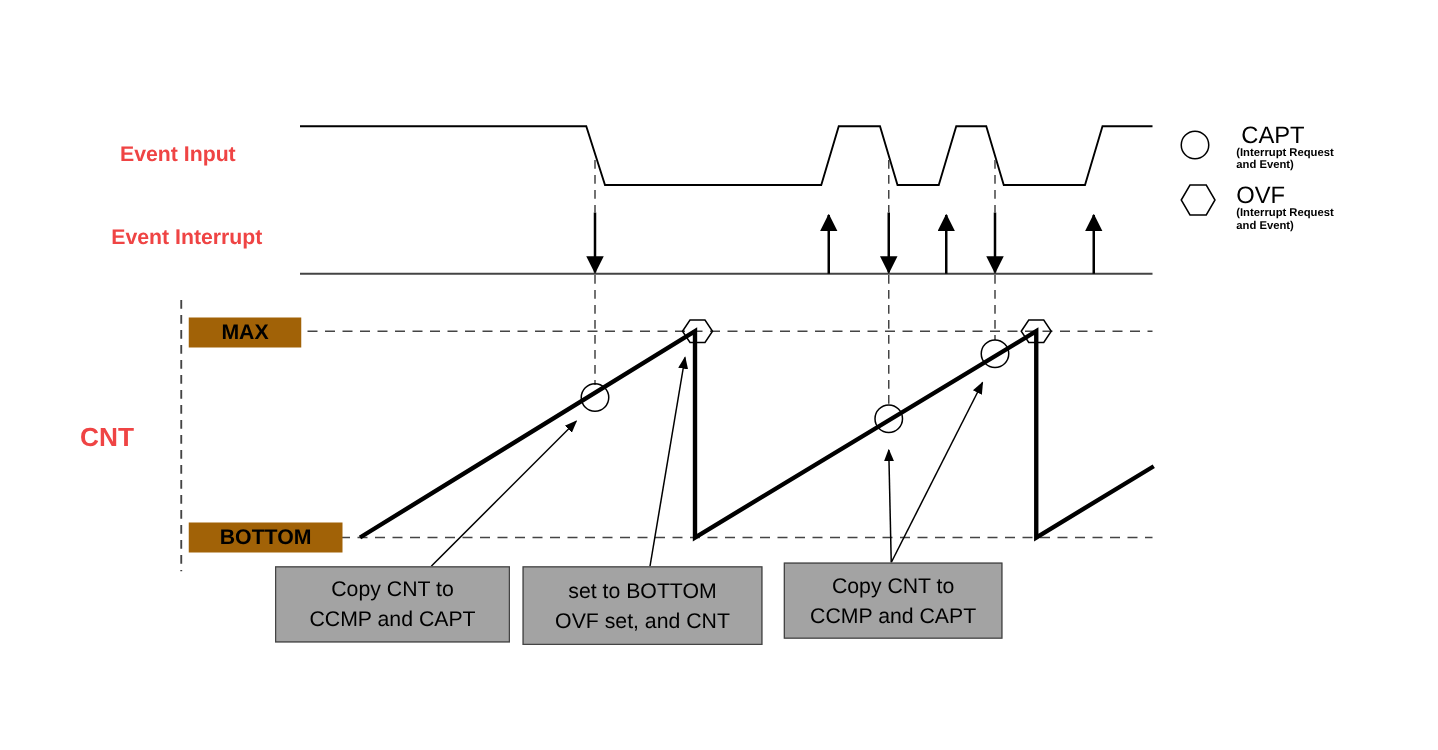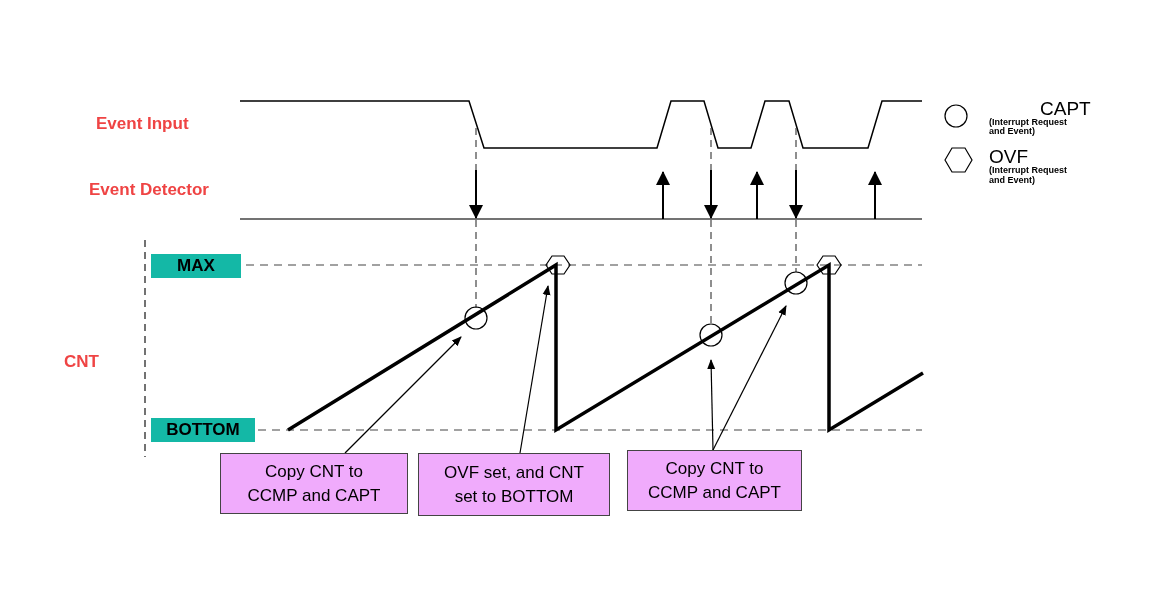--- a/index.html
+++ b/index.html
@@ -1,20 +1,20 @@
 <!DOCTYPE html>
 <html><head>
 <meta charset="utf-8">
 <style>
   html, body { margin:0; padding:0; background:#ffffff; }
   body { width:1150px; height:600px; position:relative; overflow:hidden; font-family:"Liberation Sans", sans-serif; }
   svg { position:absolute; left:0; top:0; }
   .lbl { position:absolute; font-family:"Liberation Sans", sans-serif; font-weight:bold; color:#ef4444; white-space:nowrap; }
-  .lvl { position:absolute; background:#14b8a6; font-weight:bold; font-size:17px; color:#000; display:flex; align-items:center; justify-content:center; font-family:"Liberation Sans", sans-serif; }
-  .box { position:absolute; border:1.5px solid #444; background:#f0abfc; font-size:17px; line-height:24px; text-align:center; color:#000; display:flex; flex-direction:column; justify-content:center; box-sizing:border-box; font-family:"Liberation Sans", sans-serif; }
+  .lvl { position:absolute; background:#a16207; font-weight:bold; font-size:17px; color:#000; display:flex; align-items:center; justify-content:center; font-family:"Liberation Sans", sans-serif; }
+  .box { position:absolute; border:1.5px solid #444; background:#a3a3a3; font-size:17px; line-height:24px; text-align:center; color:#000; display:flex; flex-direction:column; justify-content:center; box-sizing:border-box; font-family:"Liberation Sans", sans-serif; }
   .leg-title { position:absolute; font-size:19px; color:#000; font-family:"Liberation Sans", sans-serif; line-height:19px; }
   .leg-sub { position:absolute; font-size:9px; line-height:9px; color:#000; font-family:"Liberation Sans", sans-serif;font-weight:bold; }
 </style>
 </head>
 <body>
 
 <svg width="1150" height="600" viewBox="0 0 1150 600">
   <defs>
     <marker id="arrHead" markerWidth="10" markerHeight="10" refX="9" refY="5" orient="auto" markerUnits="userSpaceOnUse">
       <path d="M0,1 L10,5 L0,9 z" fill="#000"></path>
@@ -69,37 +69,37 @@
     <line x1="520" y1="453" x2="548" y2="286" marker-end="url(#arrHead)"></line>
     <line x1="713" y1="450" x2="711" y2="360" marker-end="url(#arrHead)"></line>
     <line x1="713" y1="450" x2="786" y2="306" marker-end="url(#arrHead)"></line>
   </g>
 
   <circle cx="956" cy="116" r="11" fill="none" stroke="#000" stroke-width="1.2"></circle>
   <polygon points="945,160 952,148 965,148 972,160 965,172 952,172" fill="none" stroke="#000" stroke-width="1.2"></polygon>
 </svg>
 
 <div class="lbl" style="left:96px; top:114px; font-size:17px;">Event Input</div>
-<div class="lbl" style="left:89px; top:180px; font-size:17px;">Event Detector</div>
-<div class="lbl" style="left:64px; top:352px; font-size:17px;">CNT</div>
+<div class="lbl" style="left:89px; top:180px; font-size:17px;">Event Interrupt</div>
+<div class="lbl" style="left:64px; top:339px; font-size:21px;">CNT</div>
 
 <div class="lvl" style="left:151px; top:254px; width:90px; height:24px;">MAX</div>
-<div class="lvl" style="left:151px; top:418px; width:104px; height:24px;">BOTTOM</div>
+<div class="lvl" style="left:151px; top:418px; width:123px; height:24px;">BOTTOM</div>
 
 <div class="box" style="left:220px; top:453px; width:188px; height:61px;">
   <span>Copy CNT to</span>
   <span>CCMP and CAPT</span>
 </div>
 <div class="box" style="left:418px; top:453px; width:192px; height:63px;">
+  <span>set to BOTTOM</span>
   <span>OVF set, and CNT</span>
-  <span>set to BOTTOM</span>
 </div>
 <div class="box" style="left:627px; top:450px; width:175px; height:61px;">
   <span>Copy CNT to</span>
   <span>CCMP and CAPT</span>
 </div>
 
-<div class="leg-title" style="left:1040px; top:99px;">CAPT</div>
+<div class="leg-title" style="left:993px; top:99px;">CAPT</div>
 <div class="leg-sub" style="left:989px; top:118px;">(Interrupt Request</div>
 <div class="leg-sub" style="left:989px; top:127px;">and Event)</div>
 <div class="leg-title" style="left:989px; top:147px;text-align:center;">OVF</div>
 <div class="leg-sub" style="left:989px; top:166px;">(Interrupt Request</div>
 <div class="leg-sub" style="left:989px; top:176px;">and Event)</div>
 
 </body></html>

